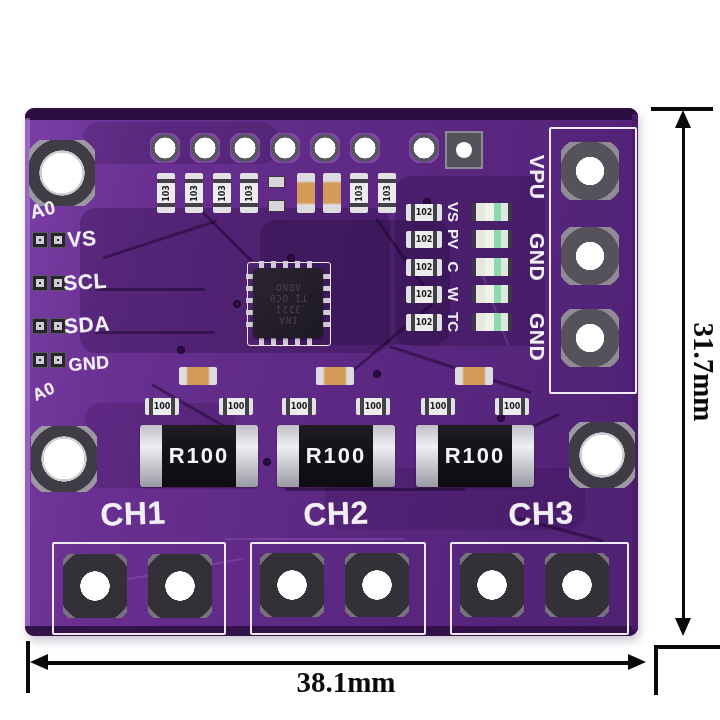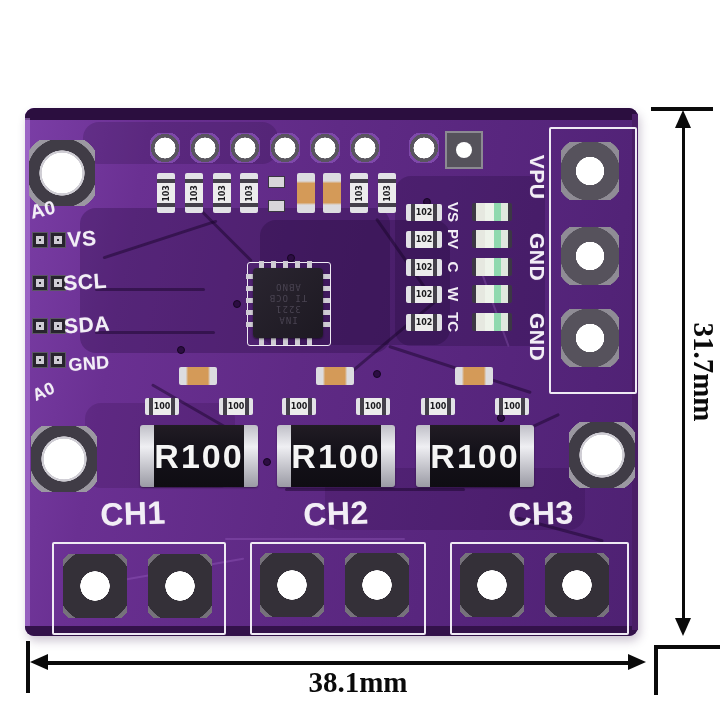--- a/index.html
+++ b/index.html
@@ -40,21 +40,21 @@
   .led{position:absolute;width:40px;height:18px;border-radius:2px;
      background:linear-gradient(90deg,#3c3744 0 10%,#e6e8e0 10% 32%,#eef3ea 32% 54%,#8fd9ae 54% 72%,#dfe8de 72% 90%,#3c3744 90% 100%);}
   .ledlab{position:absolute;color:#f2eef6;font-weight:bold;font-size:15px;transform:translate(-50%,-50%) rotate(90deg);}
   .jpad{position:absolute;width:14px;height:14px;background:#28242e;border:1px solid #5a5662;
         box-shadow:inset 0 0 0 3px #28242e,inset 0 0 0 6px #cfccd4;}
   .shunt{position:absolute;width:118px;height:62px;border-radius:3px;display:flex;overflow:hidden;
          box-shadow:0 1px 2px rgba(0,0,0,.4);}
   .shunt .cap{width:22px;background:linear-gradient(180deg,#bfbfc7,#efeff3 35%,#9a9aa4);}
   .shunt .bodyc{flex:1;background:linear-gradient(180deg,#211c24,#15121a 40%,#0f0d13);
         display:flex;align-items:center;justify-content:center;}
-  .shunt .bodyc span{color:#f5f5f5;font-weight:bold;font-size:34px;letter-spacing:2px;}
+  .shunt .bodyc span{color:#f5f5f5;font-weight:bold;font-size:22px;letter-spacing:2px;}
   .icpin{position:absolute;background:#cfccd4;}
   .dim{position:absolute;background:#0a0a0a;}
   .dimtxt{position:absolute;color:#0a0a0a;font-family:"Liberation Serif","DejaVu Serif",serif;
           font-weight:600;font-size:29px;white-space:nowrap;}
   .arr{position:absolute;width:0;height:0;}
 </style>
 </head>
 <body>
 
 <div id="stage">
@@ -284,15 +284,15 @@
   <div class="dim" style="left:682px;top:124px;width:3px;height:496px;"></div>
   <div class="arr" style="left:675px;top:618px;border-left:8px solid transparent;border-right:8px solid transparent;border-top:18px solid #0a0a0a;"></div>
   <div class="dim" style="left:654px;top:645px;width:66px;height:4px;"></div>
   <div class="dim" style="left:654px;top:645px;width:4px;height:50px;"></div>
   <div class="dimtxt" style="left:703px;top:372px;transform:translate(-50%,-50%) rotate(90deg);">31.7mm</div>
 
   <div class="dim" style="left:26px;top:641px;width:4px;height:52px;"></div>
   <div class="arr" style="left:30px;top:654px;border-top:8px solid transparent;border-bottom:8px solid transparent;border-right:18px solid #0a0a0a;"></div>
   <div class="dim" style="left:44px;top:661px;width:590px;height:4px;"></div>
   <div class="arr" style="left:628px;top:654px;border-top:8px solid transparent;border-bottom:8px solid transparent;border-left:18px solid #0a0a0a;"></div>
-  <div class="dimtxtctr dimtxt" style="left:358px;top:682px;transform:translate(-50%,-50%);">38.1mm</div>
+  <div class="dimtxtctr dimtxt" style="left:346px;top:682px;transform:translate(-50%,-50%);">38.1mm</div>
 
 </div>
 
 </body></html>

